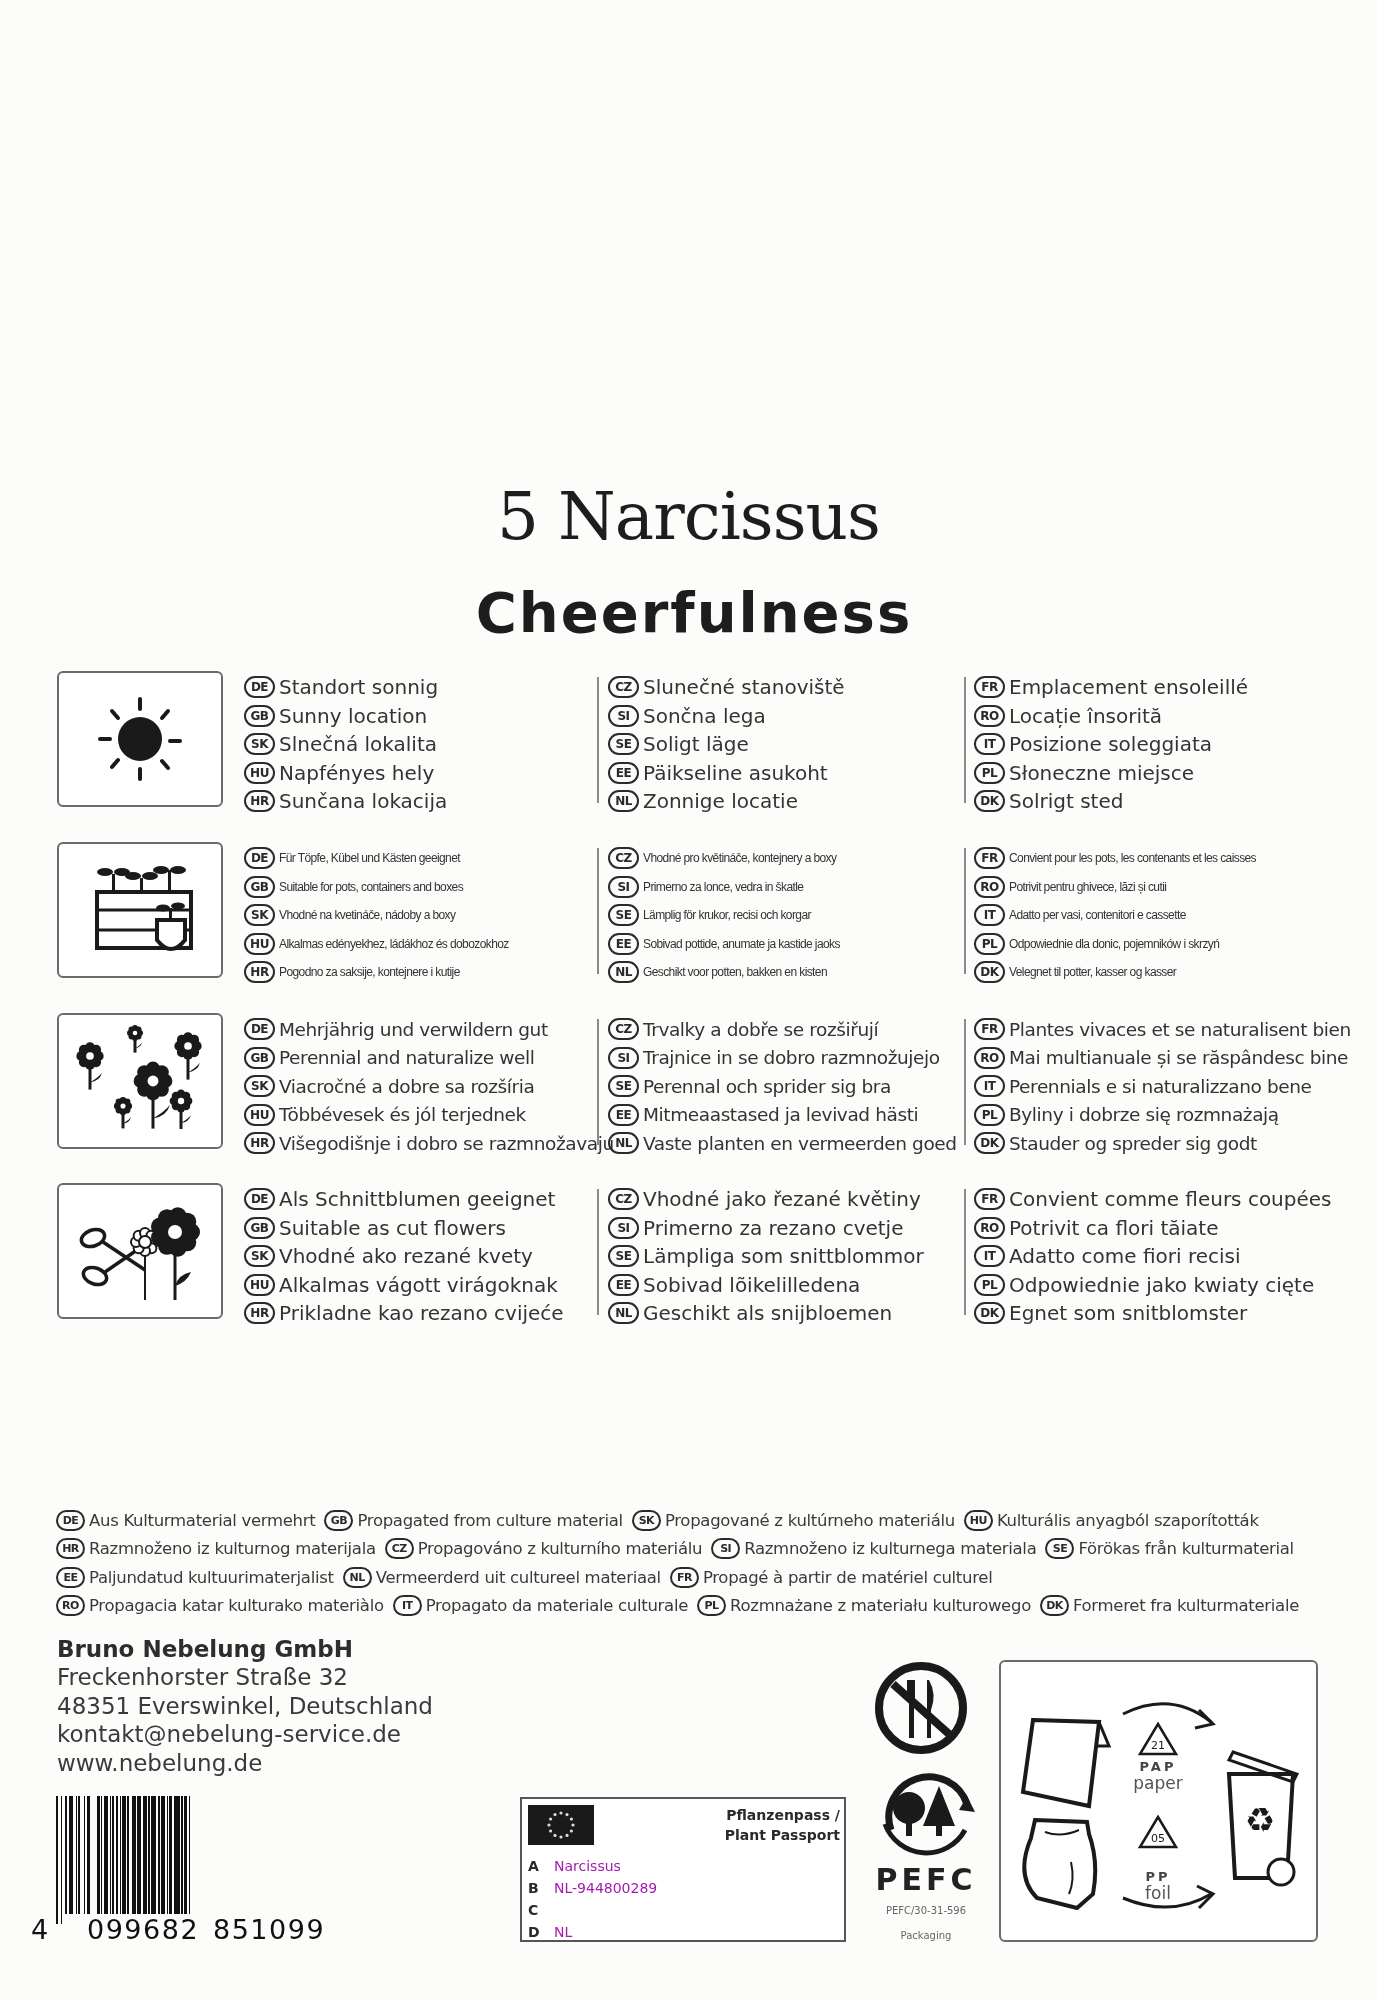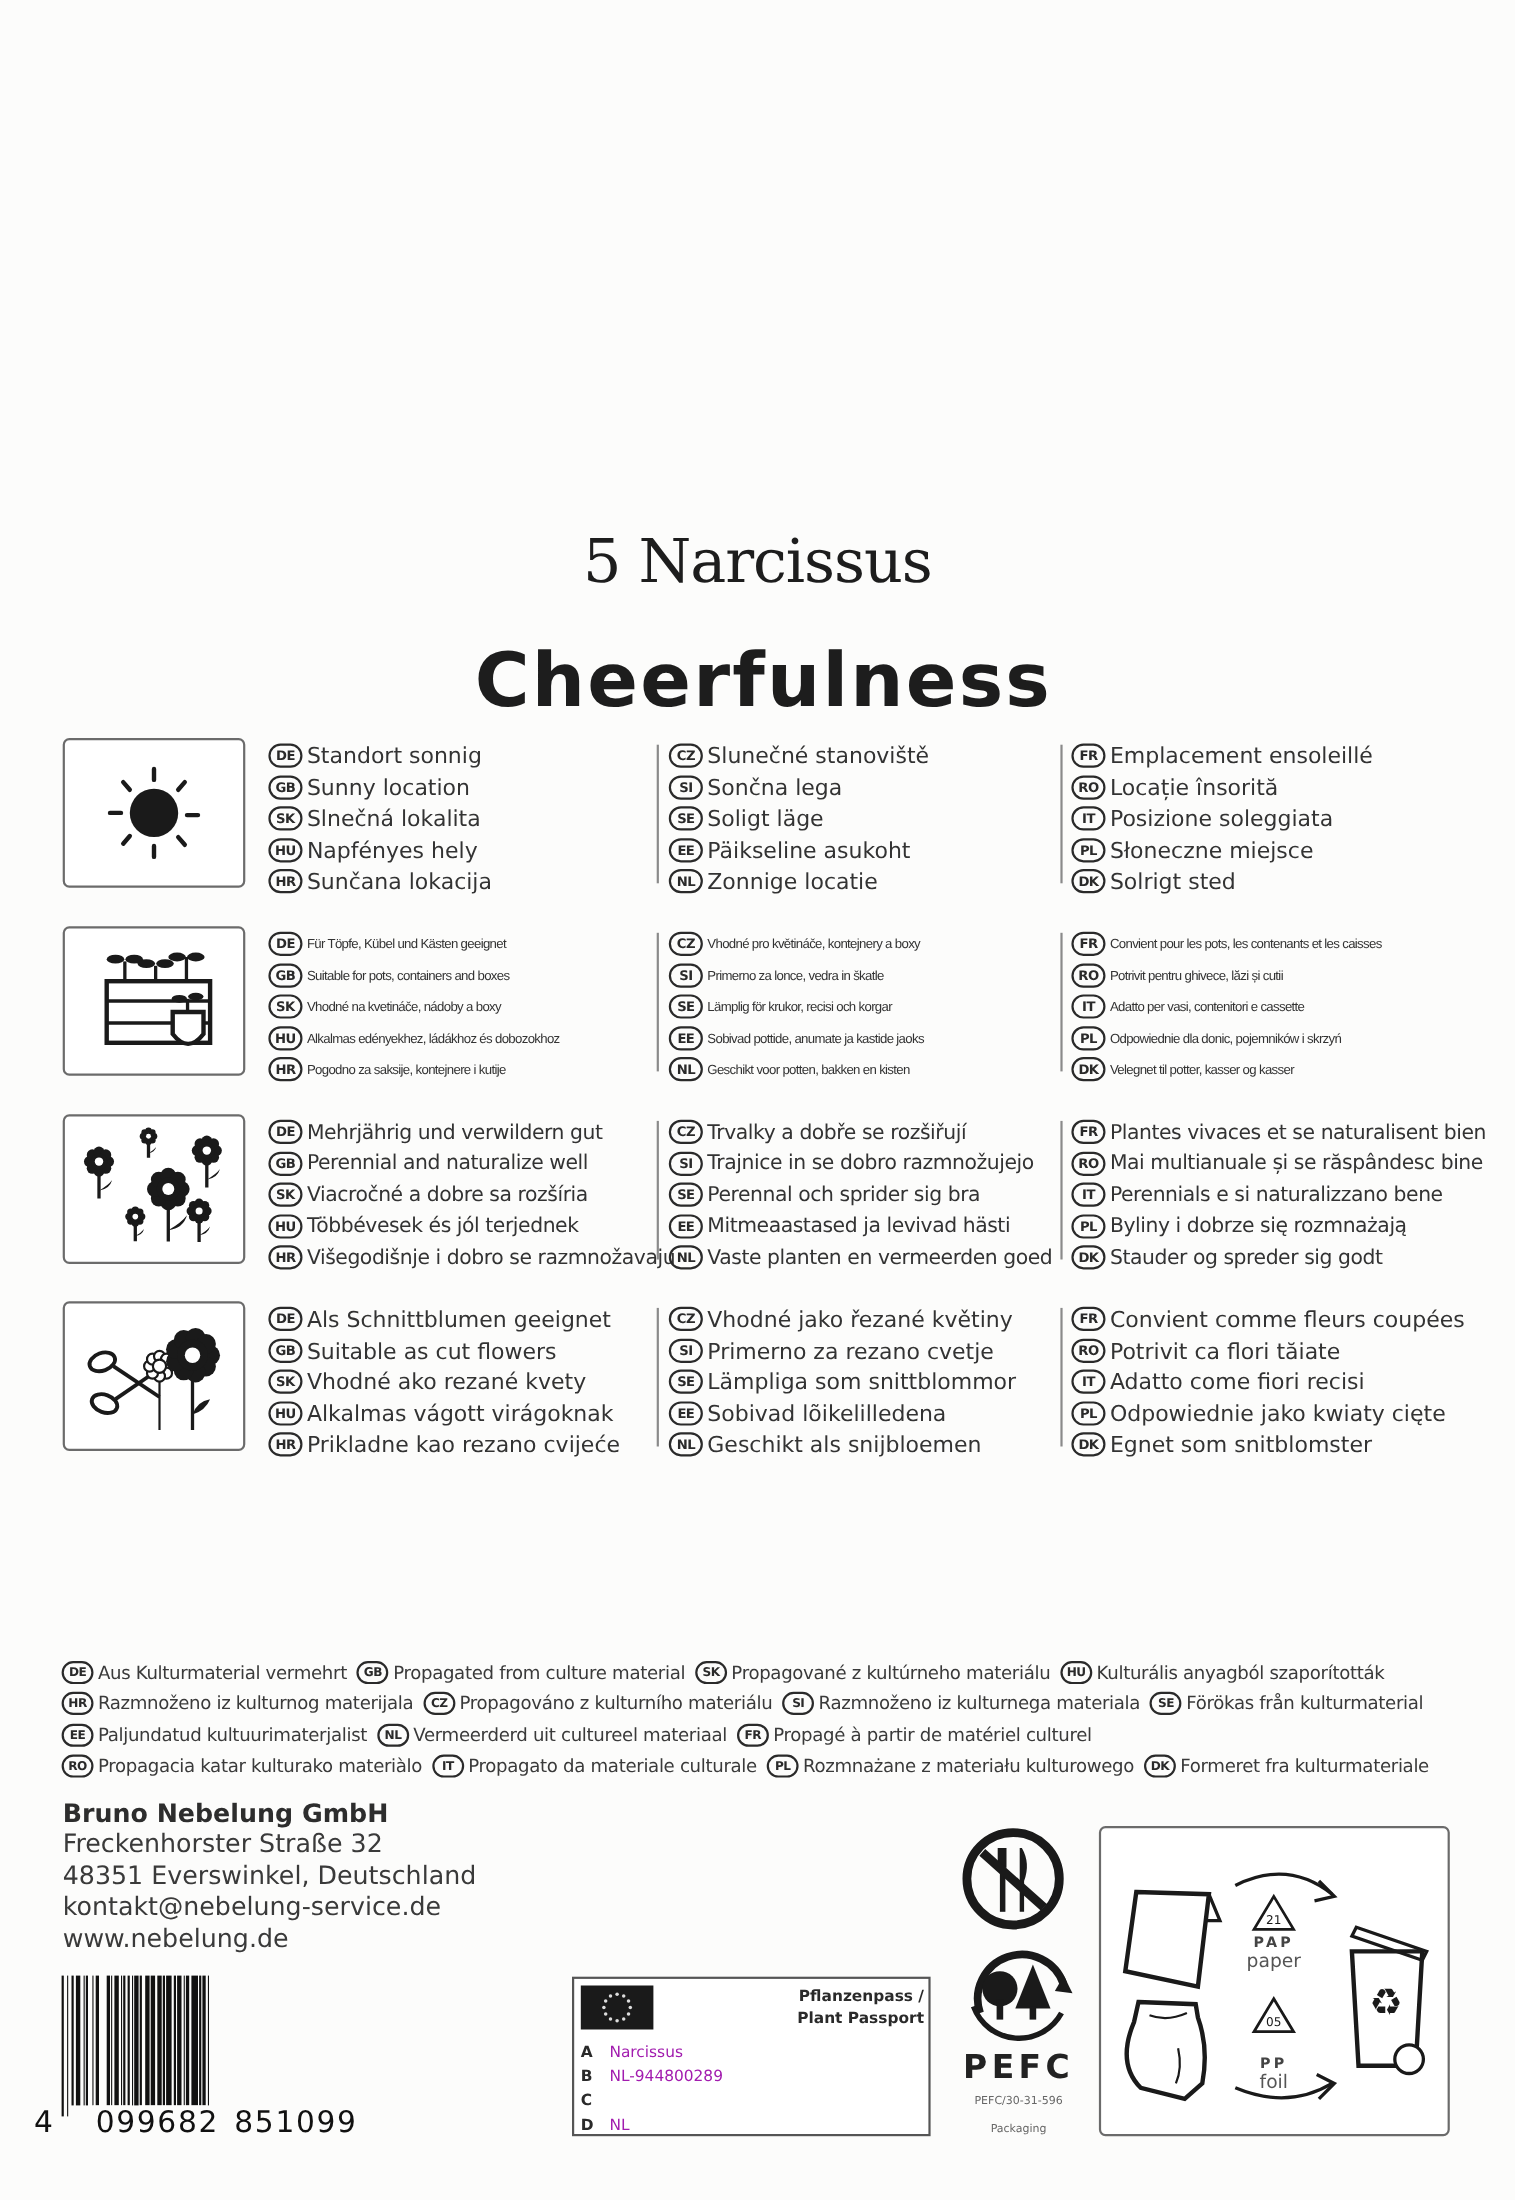--- a/index.html
+++ b/index.html
@@ -1,21 +1,21 @@
 <!DOCTYPE html>
 <html><head>
 <meta charset="utf-8">
 <style>
   * { box-sizing: border-box; margin: 0; padding: 0; }
   html, body { width: 1377px; height: 2000px; background: #fcfcfb; overflow: hidden; }
   body { position: relative; font-family: "DejaVu Sans", sans-serif; color: #2a2a2a; }
 
   .title { position: absolute; left: 0; width: 1377px; text-align: center; color: #1d1d1d; }
-  .title.main { top: 478px; font-family: "DejaVu Serif", serif; font-size: 55px; letter-spacing: -1px; }
-  .title.sub { top: 580px; font-family: "DejaVu Sans", sans-serif; font-weight: bold; font-size: 68px; letter-spacing: 2px; padding-left: 11px; }
+  .title.main { top: 478px; font-family: "DejaVu Serif", serif; font-size: 66px; letter-spacing: -1px; }
+  .title.sub { top: 580px; font-family: "DejaVu Sans", sans-serif; font-weight: bold; font-size: 56px; letter-spacing: 2px; padding-left: 11px; }
 
   .feature-row { position: absolute; left: 0; width: 1377px; height: 140px; }
   .icon-box { position: absolute; left: 57px; top: 0; width: 166px; height: 136px; border: 2.5px solid #6b6b6b; border-radius: 6px; background: #fff; display: flex; align-items: center; justify-content: center; }
   .col { position: absolute; top: 2px; }
   .col.c1 { left: 244px; }
   .col.c2 { left: 608px; }
   .col.c3 { left: 974px; }
   .divider { position: absolute; top: 6px; width: 2px; height: 126px; background: #8a8a8a; }
   .divider.d1 { left: 597px; }
   .divider.d2 { left: 964px; }

